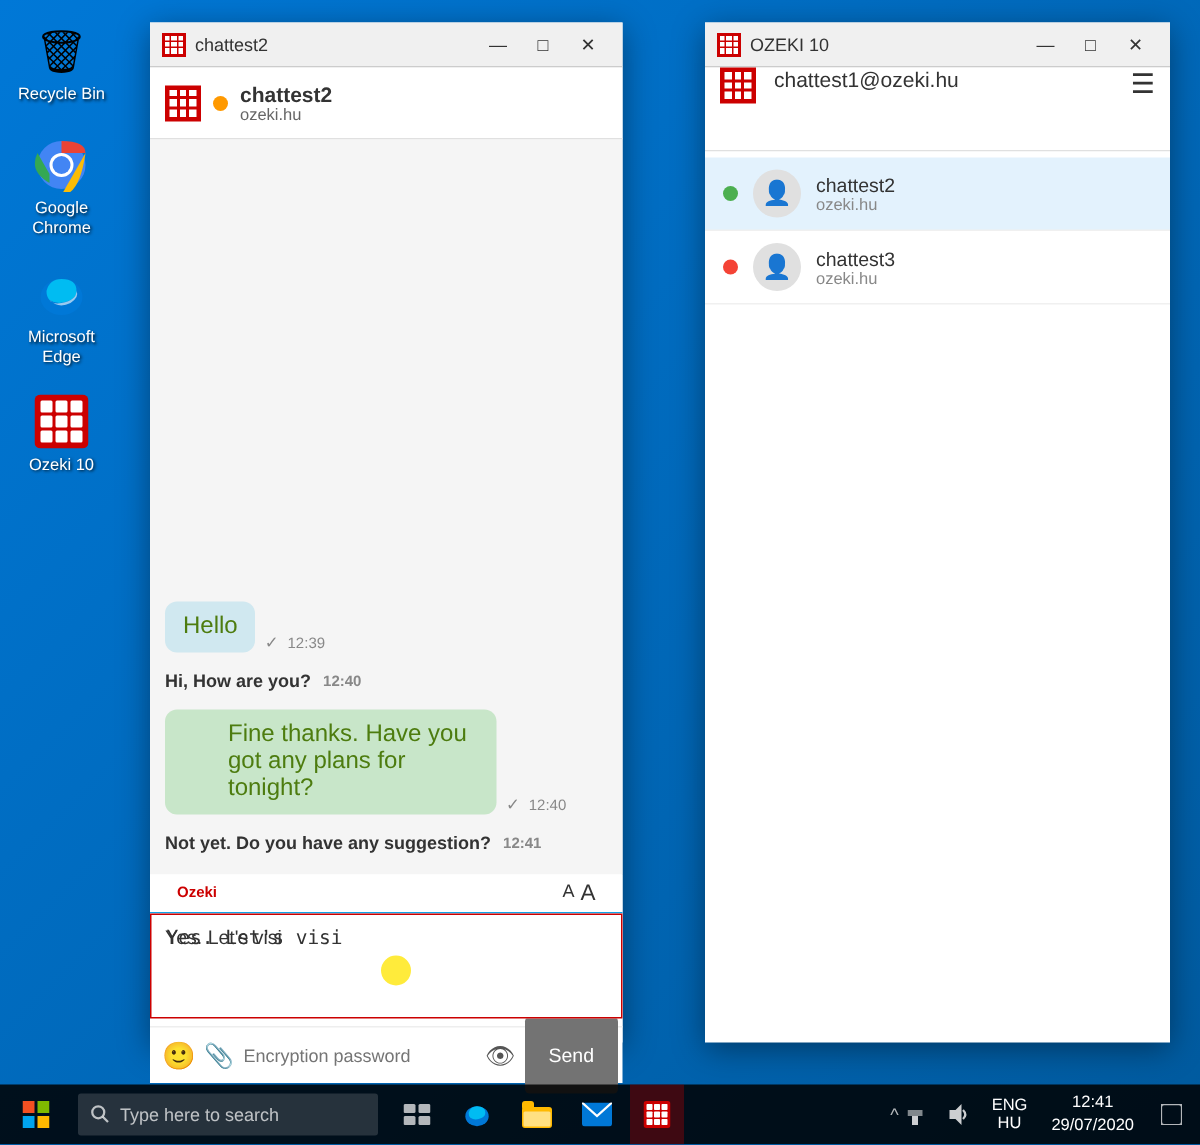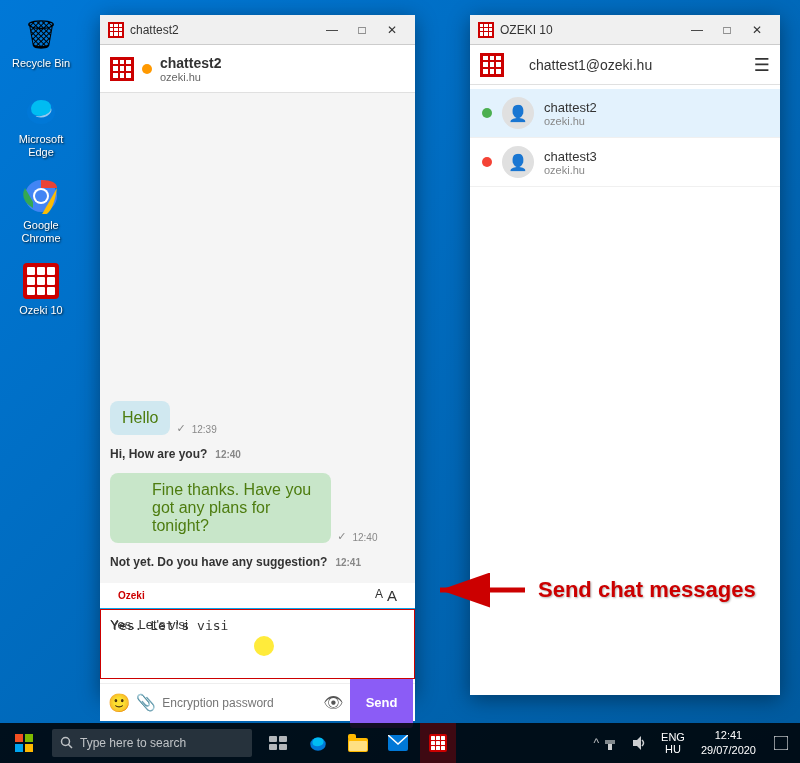--- a/index.html
+++ b/index.html
@@ -339,45 +339,44 @@
       font-size: 12px;
       color: #999;
       background: transparent;
     }
     .eye-btn {
       font-size: 16px;
       cursor: pointer;
       color: #555;
     }
     .send-btn {
-      background: #8b5cf6;
+      background: #737373;
       color: white;
       border: none;
       padding: 18px 16px;
       border-radius: 3px;
       font-size: 13px;
       cursor: pointer;
-      font-weight: bold;
+      font-weight: normal;
     }
 
     
     .ozeki-window {
       top: 15px;
       left: 470px;
       width: 310px;
       height: 680px;
     }
     .ozeki-header {
-      height: 40px;
+      height: 56px;
       background: white;
       display: flex;
-      align-items: center;
       padding: 0 10px;
       border-bottom: 1px solid #e0e0e0;
-      gap: 25px;
+      gap: 12px;
     }
     .ozeki-title {
       flex: 1;
       font-size: 14px;
       color: #333;
     }
     .hamburger {
       font-size: 18px;
       cursor: pointer;
       color: #333;
@@ -473,41 +472,41 @@
   <div class="desktop-icons">
 
     <div class="desktop-icon recycle-bin">
       <div class="icon-img">🗑</div>
       <span class="icon-label">Recycle Bin</span>
     </div>
 
     <div class="desktop-icon">
       <div class="icon-img">
         <svg width="36" height="36" viewBox="0 0 36 36">
-          <ellipse cx="18" cy="20" rx="14" ry="12" fill="#0078d7"></ellipse>
-          <path d="M8 16 Q10 8 18 8 Q28 8 28 16 Q28 20 24 22 Q16 26 10 22 Q8 20 8 16Z" fill="#00bcf2"></path>
-          <path d="M10 22 Q16 28 24 24 Q30 20 28 16 Q28 22 18 24 Q12 25 10 22Z" fill="white" opacity="0.6"></path>
-        </svg>
-      </div>
-      <span class="icon-label">Microsoft
-Edge</span>
-    </div>
-
-    <div class="desktop-icon">
-      <div class="icon-img">
-        <svg width="36" height="36" viewBox="0 0 36 36">
           <circle cx="18" cy="18" r="16" fill="#4285f4"></circle>
           <circle cx="18" cy="18" r="8" fill="white"></circle>
           <path d="M18 10 L34 10 Q34 2 18 2Z" fill="#ea4335"></path>
           <path d="M10 24 L2 10 Q-4 22 10 30Z" fill="#34a853"></path>
           <path d="M26 24 L18 38 Q30 38 34 10Z" fill="#fbbc05"></path>
           <circle cx="18" cy="18" r="6" fill="#4285f4"></circle>
         </svg>
       </div>
       <span class="icon-label">Google Chrome</span>
+    </div>
+
+    <div class="desktop-icon">
+      <div class="icon-img">
+        <svg width="36" height="36" viewBox="0 0 36 36">
+          <ellipse cx="18" cy="20" rx="14" ry="12" fill="#0078d7"></ellipse>
+          <path d="M8 16 Q10 8 18 8 Q28 8 28 16 Q28 20 24 22 Q16 26 10 22 Q8 20 8 16Z" fill="#00bcf2"></path>
+          <path d="M10 22 Q16 28 24 24 Q30 20 28 16 Q28 22 18 24 Q12 25 10 22Z" fill="white" opacity="0.6"></path>
+        </svg>
+      </div>
+      <span class="icon-label">Microsoft
+Edge</span>
     </div>
 
     <div class="desktop-icon">
       <div class="icon-img">
         <svg width="36" height="36" viewBox="0 0 36 36">
           <rect width="36" height="36" rx="4" fill="#cc0000"></rect>
           <rect x="4" y="4" width="8" height="8" fill="white" rx="1"></rect>
           <rect x="14" y="4" width="8" height="8" fill="white" rx="1"></rect>
           <rect x="24" y="4" width="8" height="8" fill="white" rx="1"></rect>
           <rect x="4" y="14" width="8" height="8" fill="white" rx="1"></rect>
@@ -676,31 +675,20 @@
         <div class="contact-dot offline"></div>
         <div class="contact-avatar">👤</div>
         <div class="contact-info">
           <div class="contact-name">chattest3</div>
           <div class="contact-sub">ozeki.hu</div>
         </div>
       </div>
     </div>
   </div>
 
-  <div class="arrow-annotation">
-    <svg width="100" height="40">
-      <defs>
-        <marker id="arrowhead" markerWidth="10" markerHeight="7" refX="10" refY="3.5" orient="auto">
-          <polygon points="0 0, 10 3.5, 0 7" fill="#cc0000"></polygon>
-        </marker>
-      </defs>
-      <line x1="95" y1="20" x2="10" y2="20" stroke="#cc0000" stroke-width="5" marker-end="url(#arrowhead)"></line>
-    </svg>
-    <span class="annotation-text">Send chat messages</span>
-  </div>
 
   <div class="taskbar">
 
     <div class="taskbar-start">
       <svg width="18" height="18" viewBox="0 0 18 18">
         <rect x="0" y="0" width="8" height="8" fill="#f25022"></rect>
         <rect x="10" y="0" width="8" height="8" fill="#7fba00"></rect>
         <rect x="0" y="10" width="8" height="8" fill="#00a4ef"></rect>
         <rect x="10" y="10" width="8" height="8" fill="#ffb900"></rect>
       </svg>

